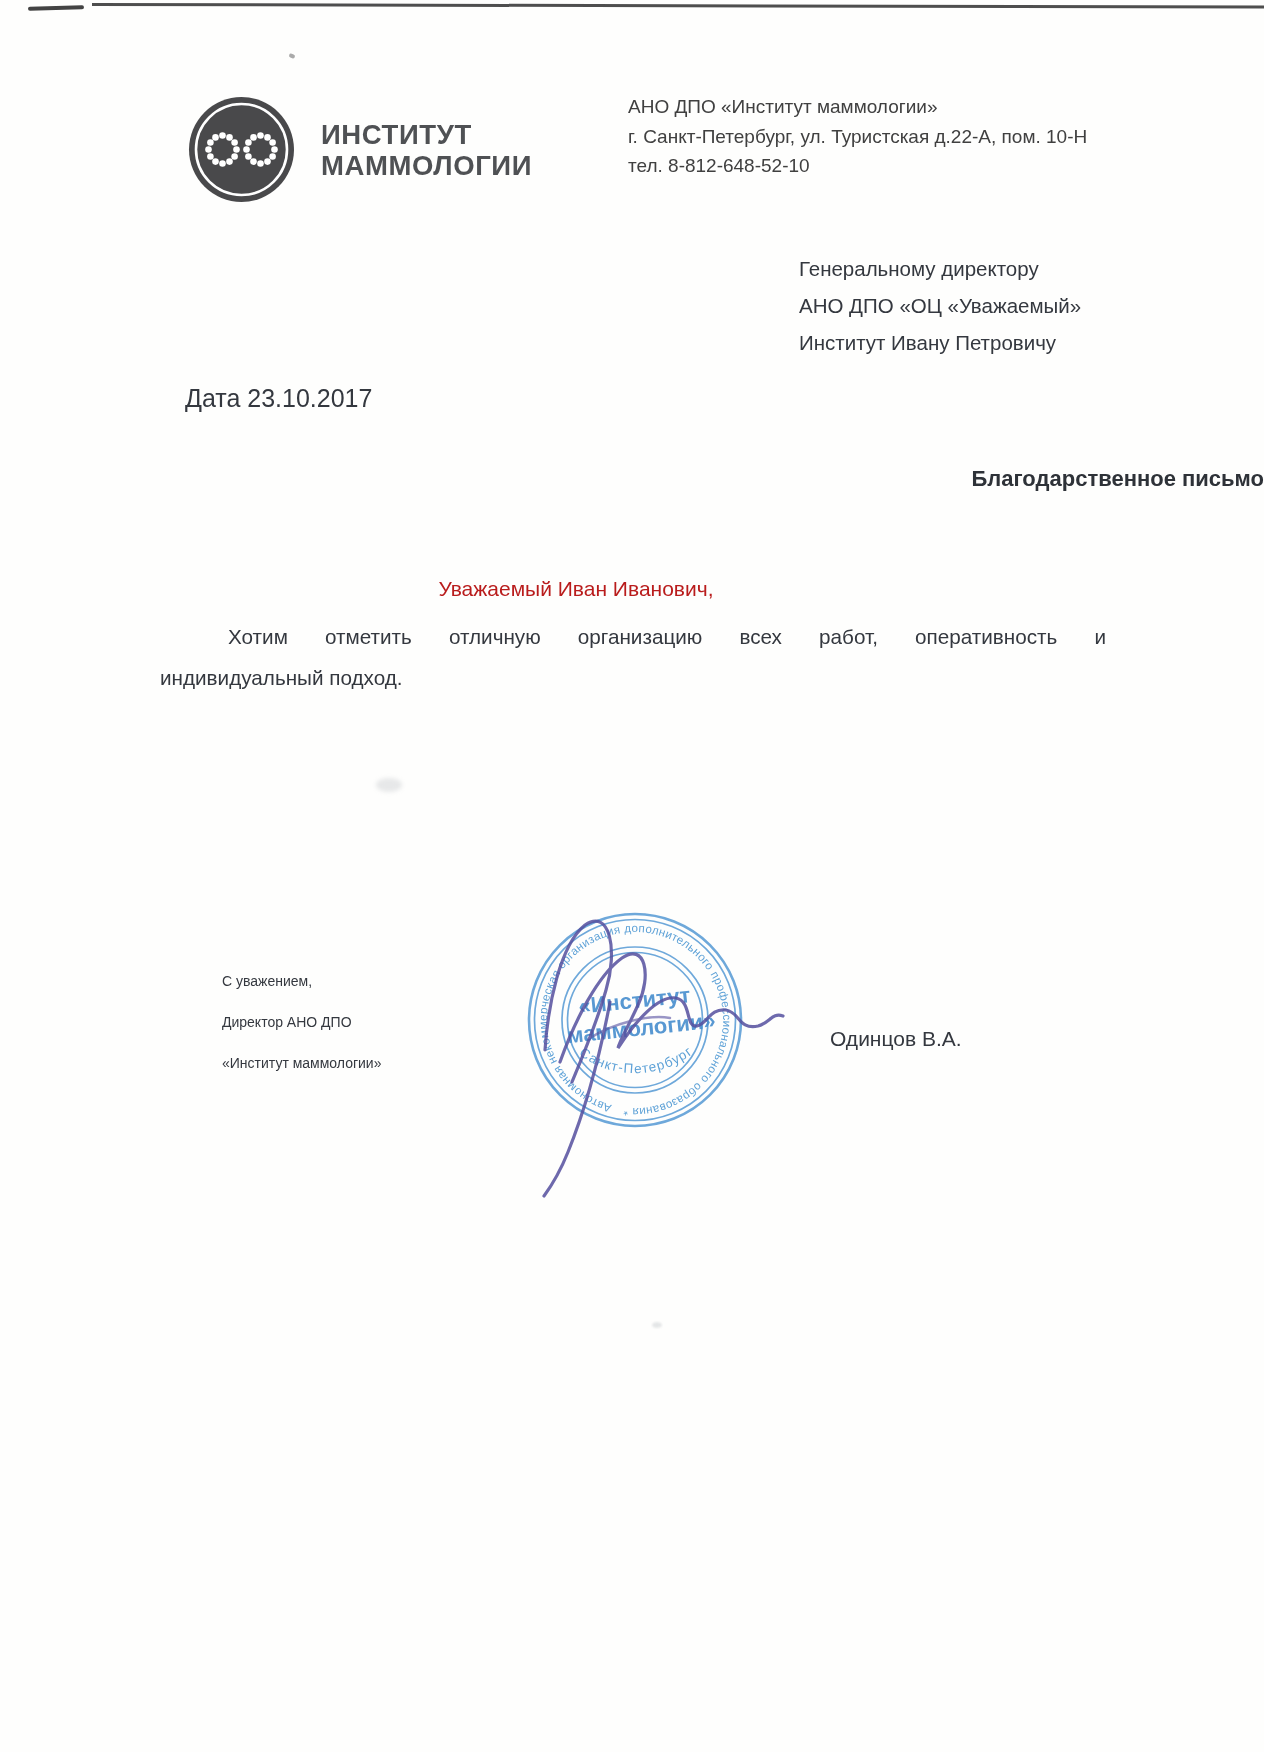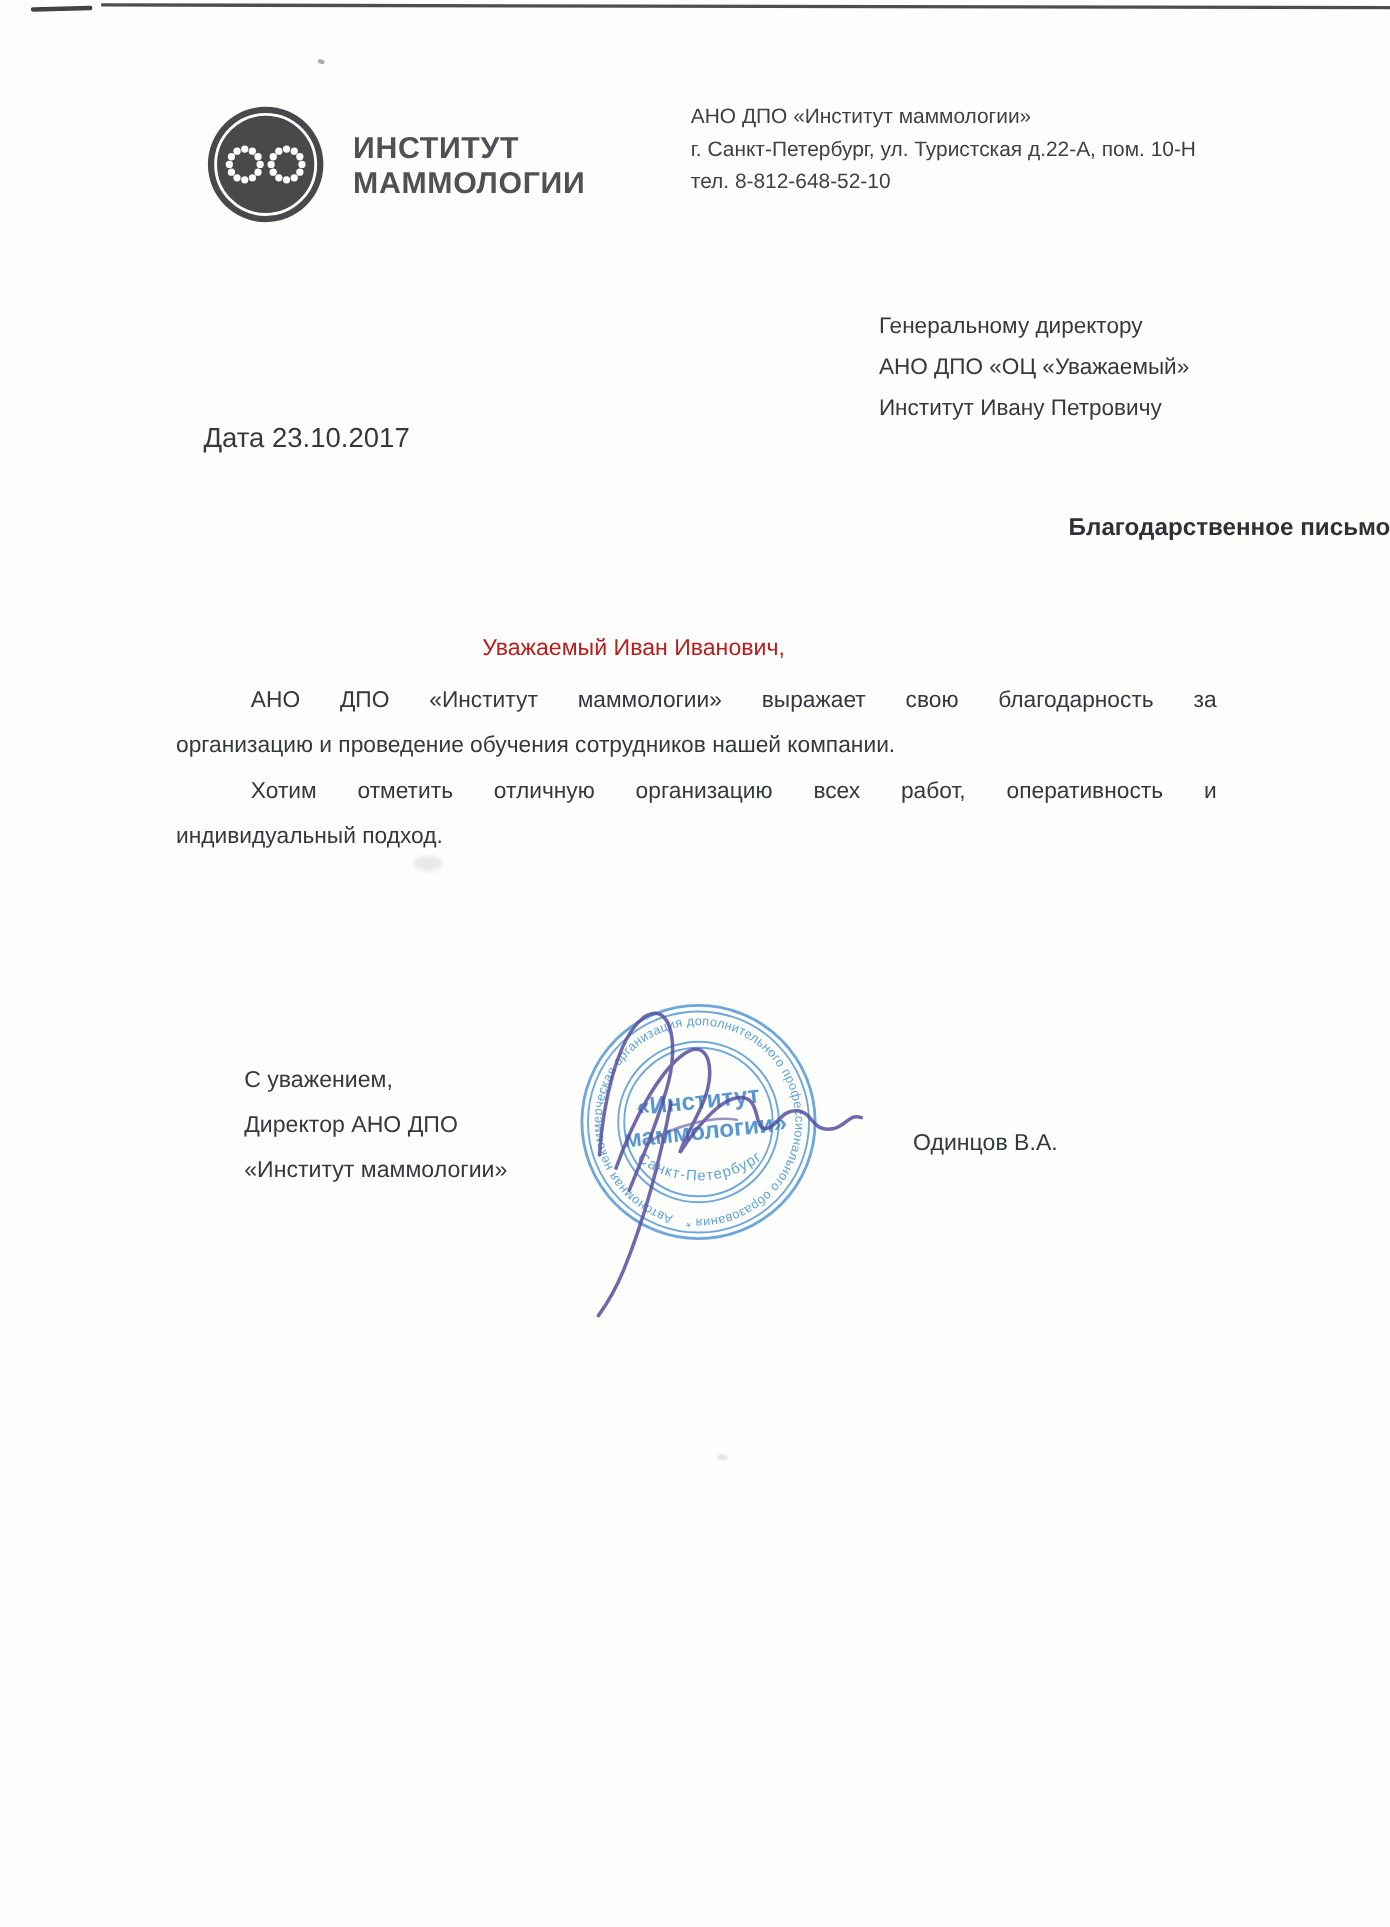--- a/index.html
+++ b/index.html
@@ -18,35 +18,35 @@
   .speck-a{position:absolute;left:289px;top:54px;width:6px;height:4px;background:#8d8d8d;opacity:.75;border-radius:2px;transform:rotate(20deg);}
   .smudge-a{position:absolute;left:376px;top:778px;width:26px;height:14px;background:rgba(150,156,162,.22);border-radius:50%;filter:blur(2px);}
   .smudge-b{position:absolute;left:652px;top:1322px;width:10px;height:6px;background:rgba(170,176,182,.30);border-radius:50%;filter:blur(1px);}
   
   .logo{position:absolute;left:188px;top:96px;display:flex;align-items:center;}
   .logo-icon{width:107px;height:107px;display:block;}
   .logo-text{margin-left:26px;font-size:27.5px;font-weight:bold;line-height:31px;letter-spacing:.6px;color:#4f5154;}
   
   .org-header{position:absolute;left:628px;top:92px;font-size:19px;line-height:29.5px;color:#404040;}
   
-  .recipient{position:absolute;left:799px;top:250px;font-size:20.5px;line-height:37px;color:#34383f;margin-top:28px;}
+  .recipient{position:absolute;left:799px;top:250px;font-size:20.5px;line-height:37px;color:#34383f;}
   
   .date-line{position:absolute;left:185px;top:347px;font-size:25px;color:#34383f;margin-top:37px;}
   
   .letter-title{position:absolute;left:0;right:0;top:466px;text-align:right;font-size:22px;font-weight:bold;color:#2e3238;}
   
   .salutation{position:absolute;left:0;right:112px;top:577px;text-align:center;font-size:21px;color:#b91c1c;}
   
   .body-text{position:absolute;left:160px;width:946px;top:617px;font-size:20.7px;line-height:40.5px;color:#34383f;}
   .body-text .ln{white-space:nowrap;}
   .body-text .just{white-space:normal;text-align:justify;text-align-last:justify;}
   .body-text .indent{text-indent:68px;}
   .para{margin:0 0 1px 0;}
   
-  .closing{position:absolute;left:222px;top:961px;font-size:21px;line-height:41px;color:#34383f;}
+  .closing{position:absolute;left:222px;top:961px;font-size:14px;line-height:41px;color:#34383f;}
   .signer-name{position:absolute;left:830px;top:1027px;font-size:21px;color:#34383f;}
   
   .stamp-wrap{position:absolute;left:460px;top:830px;width:380px;height:400px;}
   .stamp-wrap svg{display:block;width:100%;height:100%;}
 </style>
 </head>
 <body>
 
 <div class="page">
 
@@ -106,24 +106,20 @@
   </div>
 
   <div class="date-line">Дата 23.10.2017</div>
 
   <div class="letter-title">Благодарственное письмо</div>
 
   <div class="salutation">Уважаемый Иван Иванович,</div>
 
   <div class="body-text">
     <div class="para">
-      <div class="just indent">АНО ДПО «Институт маммологии» выражает свою благодарность за</div>
-      <div class="ln">организацию и проведение обучения сотрудников нашей компании.</div>
-    </div>
-    <div class="para">
       <div class="just indent">Хотим отметить отличную организацию всех работ, оперативность и</div>
       <div class="ln">индивидуальный подход.</div>
     </div>
   </div>
 
   <div class="closing">
     <div>С уважением,</div>
     <div>Директор АНО ДПО</div>
     <div>«Институт маммологии»</div>
   </div>

